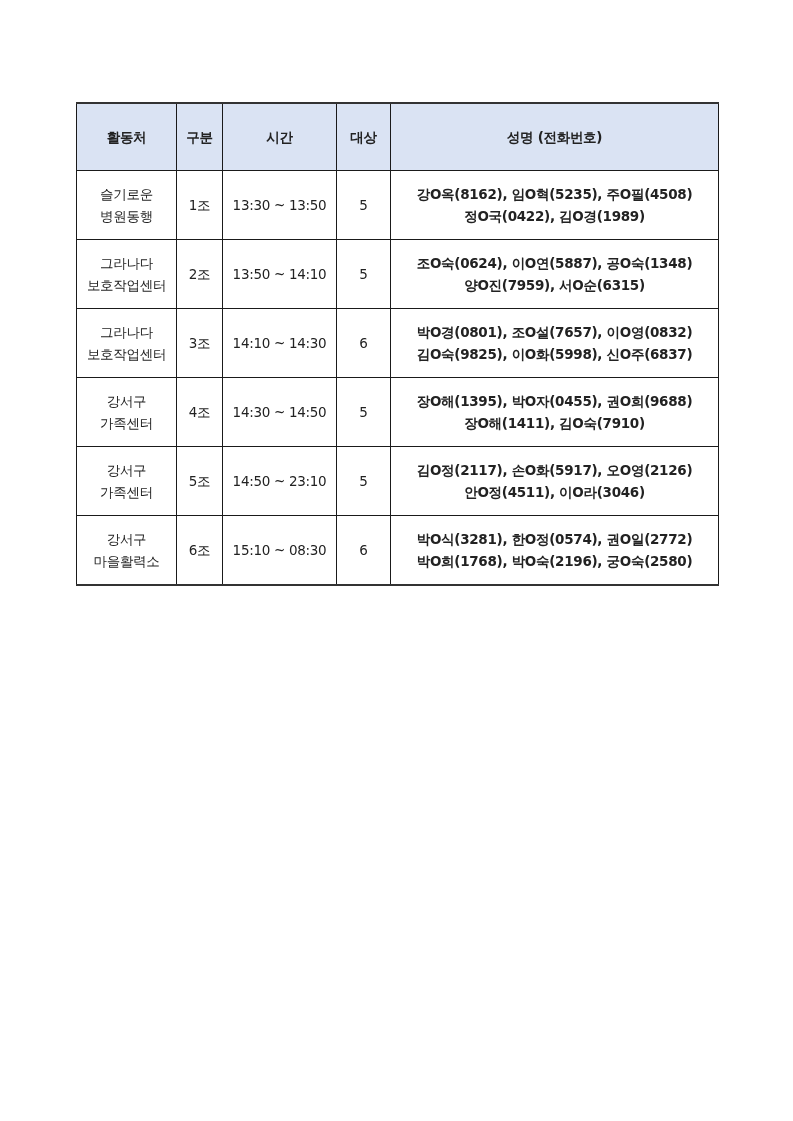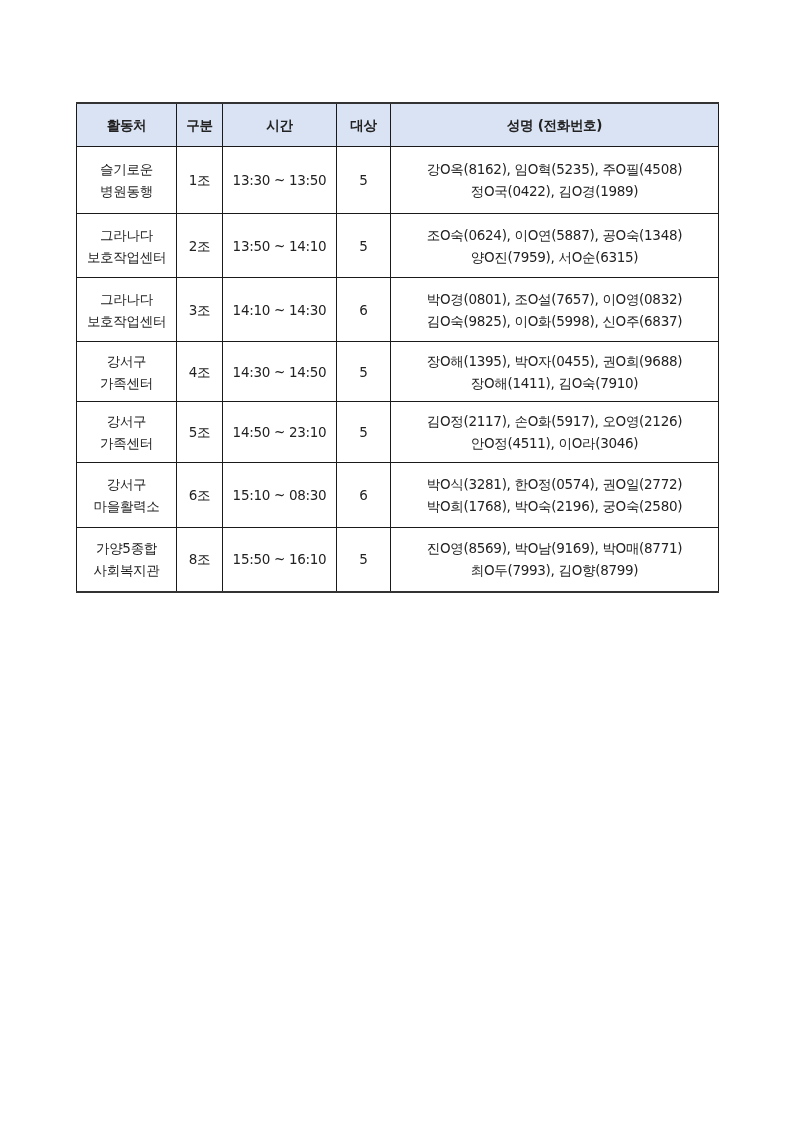--- a/index.html
+++ b/index.html
@@ -6,32 +6,32 @@
   body { width: 793px; height: 1121px; position: relative; overflow: hidden;
          font-family: "DejaVu Sans", "Liberation Sans", sans-serif; color: #222; }
   .page { position: absolute; left: 0; top: 0; width: 793px; height: 1121px; background: #fff; }
   table.sched {
     position: absolute; left: 76px; top: 102px;
     width: 642px; border-collapse: collapse; table-layout: fixed;
     font-size: 13.5px; letter-spacing: -0.3px;
   }
   table.sched th, table.sched td {
     border: 1px solid #1a1a1a; text-align: center; vertical-align: middle;
-    padding: 0 2px; line-height: 22px;
+    padding: 12px 2px; line-height: 22px;
   }
   table.sched thead th {
     background: #dae3f3; font-weight: bold; height: 42px; color: #222;
     border-top: 2px solid #333;
   }
   table.sched tbody tr:last-child td { border-bottom: 2px solid #333; }
   table.sched th:first-child, table.sched td:first-child { border-left: 1.5px solid #1a1a1a; }
   table.sched th:last-child, table.sched td:last-child { border-right: 1.5px solid #1a1a1a; }
   col.c1 { width: 100px; } col.c2 { width: 46px; } col.c3 { width: 114px; }
   col.c4 { width: 54px; } col.c5 { width: 328px; }
-  .names span { display: block; }
+  .names span { display: block; font-weight: bold; }
   .place span { display: block; }
 </style>
 </head>
 <body>
 
 <div class="page">
   <table class="sched">
     <colgroup>
       <col class="c1">
         <col class="c2">
@@ -120,28 +120,15 @@
             <span>마을활력소</span>
           </td>
         <td>6조</td>
         <td>15:10 ~ 08:30</td>
         <td>6</td>
         <td class="names">
             <span>박O식(3281), 한O정(0574), 권O일(2772)</span>
             <span>박O희(1768), 박O숙(2196), 궁O숙(2580)</span>
           </td>
       </tr>
-      <tr style="height:64px">
-        <td class="place">
-            <span>가양5종합</span>
-            <span>사회복지관</span>
-          </td>
-        <td>8조</td>
-        <td>15:50 ~ 16:10</td>
-        <td>5</td>
-        <td class="names">
-            <span>진O영(8569), 박O남(9169), 박O매(8771)</span>
-            <span>최O두(7993), 김O향(8799)</span>
-          </td>
-      </tr>
     </tbody>
   </table>
 </div>
 
 </body></html>

